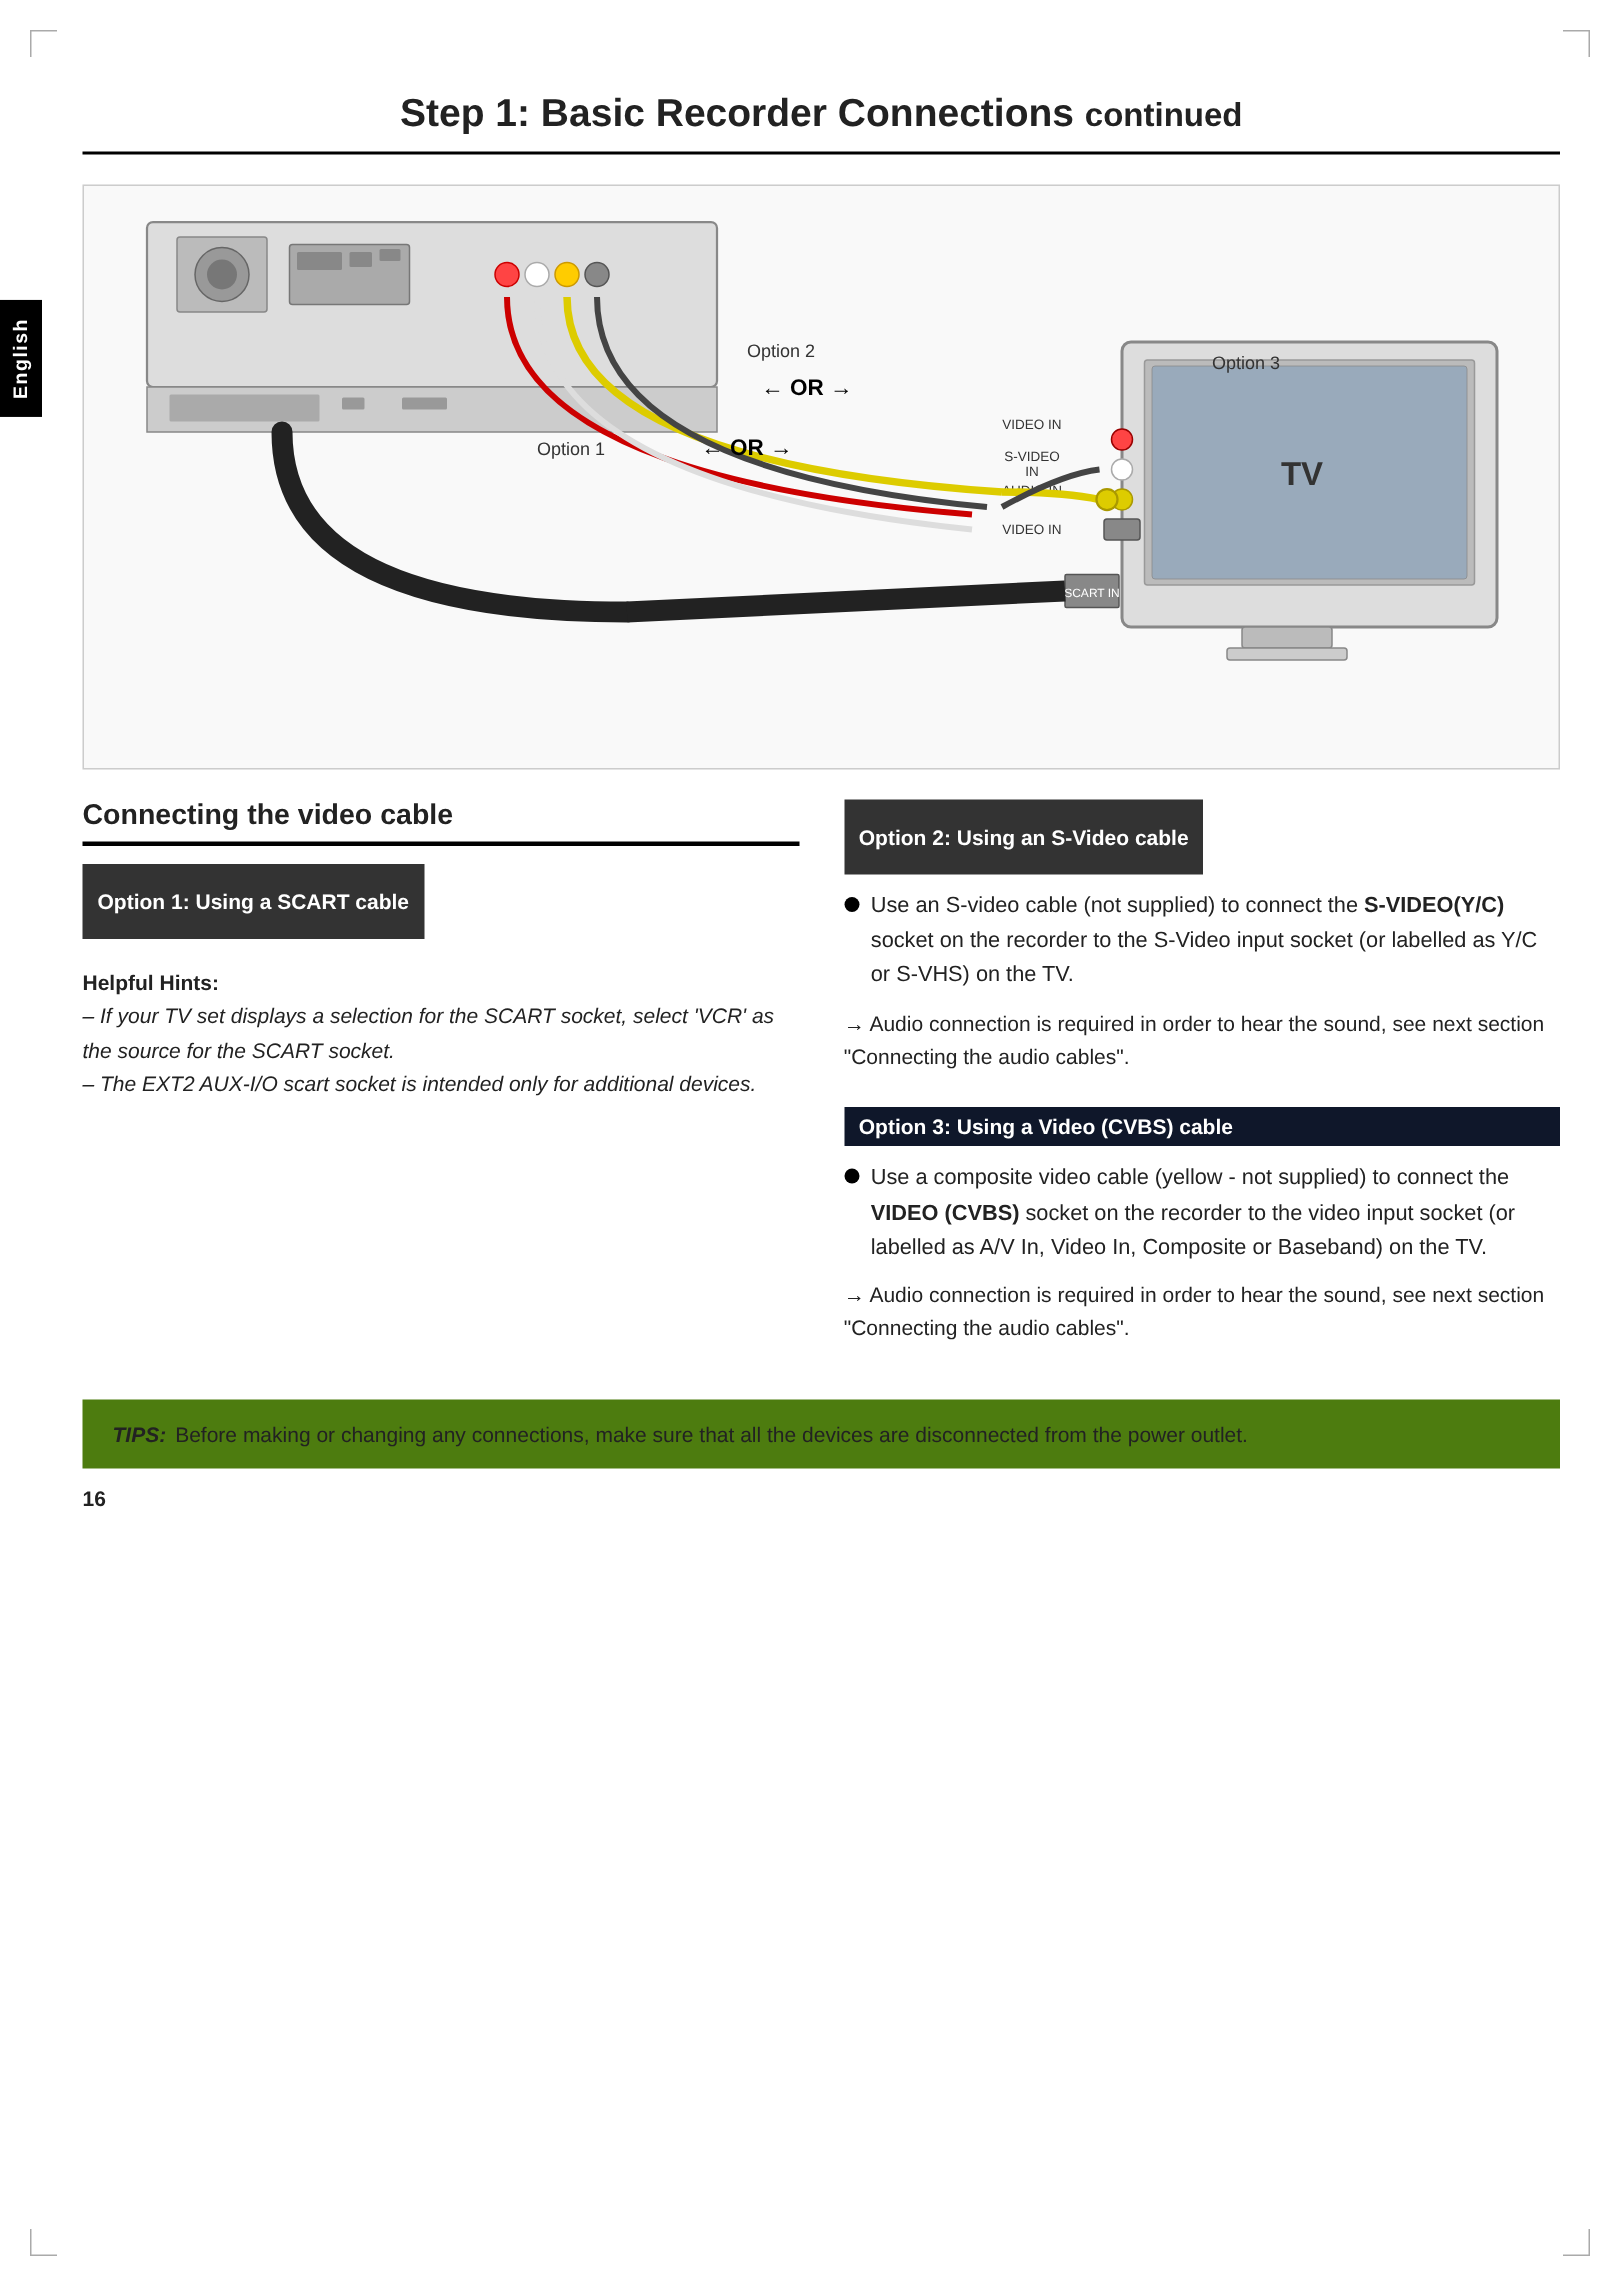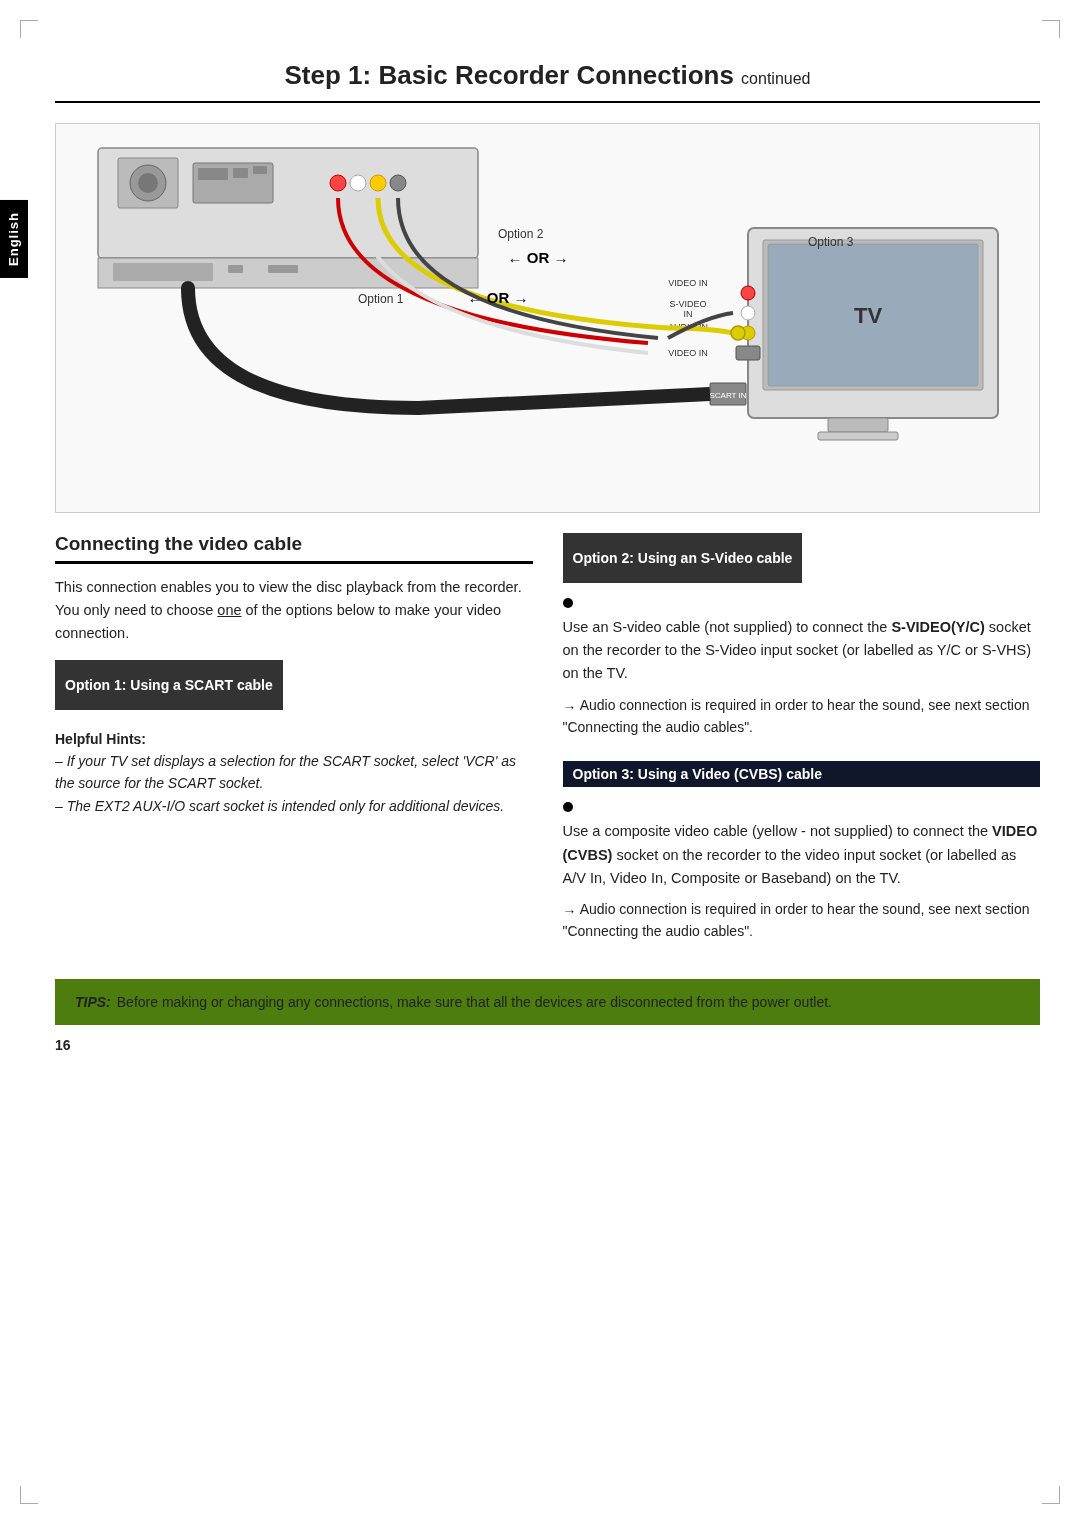--- a/index.html
+++ b/index.html
@@ -60,22 +60,22 @@
     
     .page-title {
       font-size: 26px;
       font-weight: bold;
       text-align: center;
       border-bottom: 2px solid #000;
       padding-bottom: 10px;
       margin-bottom: 20px;
     }
     .page-title .continued {
-      font-size: 16px;
-      font-weight: normal;
+      font-size: 22px;
+      font-weight: bold;
     }
 
     
     .diagram-area {
       border: 1px solid #ccc;
       background: #f9f9f9;
       height: 390px;
       margin-bottom: 20px;
       position: relative;
       overflow: hidden;
@@ -126,21 +126,20 @@
       display: inline-block;
     }
 
     .bullet-item {
       display: flex;
       align-items: flex-start;
       gap: 8px;
       margin-bottom: 8px;
       font-size: 14.5px;
       line-height: 1.6;
-      flex-direction: column;
     }
     .bullet-dot {
       width: 10px;
       height: 10px;
       border-radius: 50%;
       background: #000;
       flex-shrink: 0;
       margin-top: 5px;
     }
 
@@ -291,23 +290,20 @@
         <text x="740" y="118" font-size="12" fill="#333">Option 3</text>
       </svg>
     </div>
 
     <div class="two-col">
 
       <div class="col-left">
 
         <div class="section-heading">Connecting the video cable</div>
 
-        <p class="section-body">
-          This connection enables you to view the disc playback from the recorder. You only need to choose <u>one</u> of the options below to make your video connection.
-        </p>
 
         
         <div class="option-box">Option 1: Using a SCART cable</div>
 
         <div class="helpful-hints">
           <div class="hint-title">Helpful Hints:</div>
           <div class="hint-body">– If your TV set displays a selection for the SCART socket, select 'VCR' as the source for the SCART socket.</div>
           <div class="hint-body">– The EXT2 AUX-I/O scart socket is intended only for additional devices.</div>
         </div>
 

